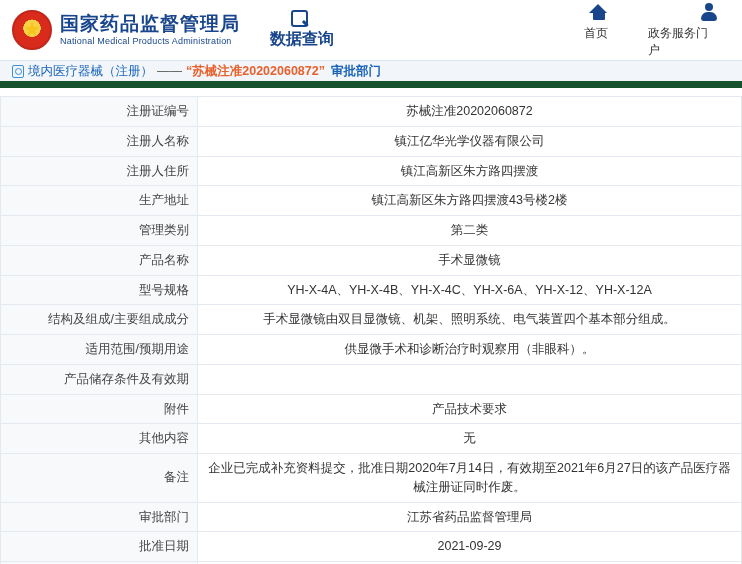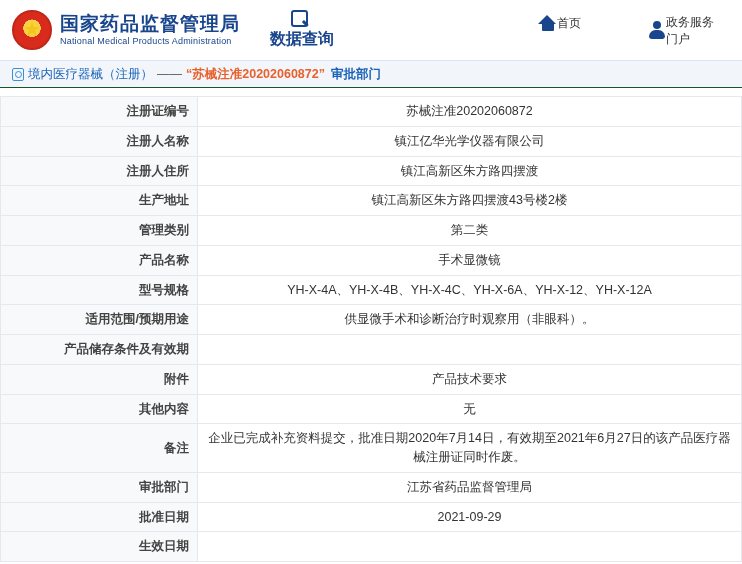--- a/index.html
+++ b/index.html
@@ -85,22 +85,22 @@
   }
   .data-query-label {
     font-size: 16px;
     font-weight: bold;
     color: #18458c;
   }
   .header-spacer { flex: 1 1 auto; }
   .header-nav { display: flex; align-items: flex-start; gap: 40px; padding-right: 6px; }
   .nav-item {
     display: flex;
-    flex-direction: row;
-    align-items: center;
+    flex-direction: column;
+    align-items: flex-end;
     width: 70px;
     cursor: pointer;
   }
   .nav-icon { height: 22px; display: flex; align-items: center; justify-content: center; }
   .nav-label { font-size: 12px; color: #333; margin-top: 2px; }
   .home-ico {
     width: 19px; height: 16px;
     position: relative;
   }
   .home-ico::before {
@@ -138,21 +138,21 @@
     width: 16px; height: 9px;
     background: #18458c;
     border-radius: 8px 8px 3px 3px;
   }
 
   
   .breadcrumb {
     height: 28px;
     background: #f2f6fb;
     border-top: 1px solid #dce6f1;
-    border-bottom: 1px solid #14532d;
+    border-bottom: 7px solid #14532d;
     display: flex;
     align-items: center;
     padding-left: 12px;
     font-size: 12.5px;
     color: #1a63b8;
   }
   .bc-ico {
     width: 12px; height: 13px;
     margin-right: 4px;
     position: relative;
@@ -193,21 +193,20 @@
     line-height: 1.5;
     vertical-align: middle;
   }
   td.k {
     width: 197px;
     background: #f7f9fb;
     text-align: right;
     color: #444;
     padding-right: 10px;
     white-space: nowrap;
-    font-weight: bold;
   }
   td.v {
     background: #ffffff;
     color: #333;
     text-align: center;
     word-break: break-all;
   }
   td.v.empty { height: 24px; }
 </style>
 </head>
@@ -275,20 +274,24 @@
         </tr>
         <tr>
           <td class="k">产品名称</td>
           <td class="v">手术显微镜</td>
         </tr>
         <tr>
           <td class="k">型号规格</td>
           <td class="v">YH-X-4A、YH-X-4B、YH-X-4C、YH-X-6A、YH-X-12、YH-X-12A</td>
         </tr>
         <tr>
+          <td class="k">结构及组成/主要组成成分</td>
+          <td class="v">手术显微镜由双目显微镜、机架、照明系统、电气装置四个基本部分组成。</td>
+        </tr>
+        <tr>
           <td class="k">适用范围/预期用途</td>
           <td class="v">供显微手术和诊断治疗时观察用（非眼科）。</td>
         </tr>
         <tr>
           <td class="k">产品储存条件及有效期</td>
           <td class="v empty"></td>
         </tr>
         <tr>
           <td class="k">附件</td>
           <td class="v">产品技术要求</td>

